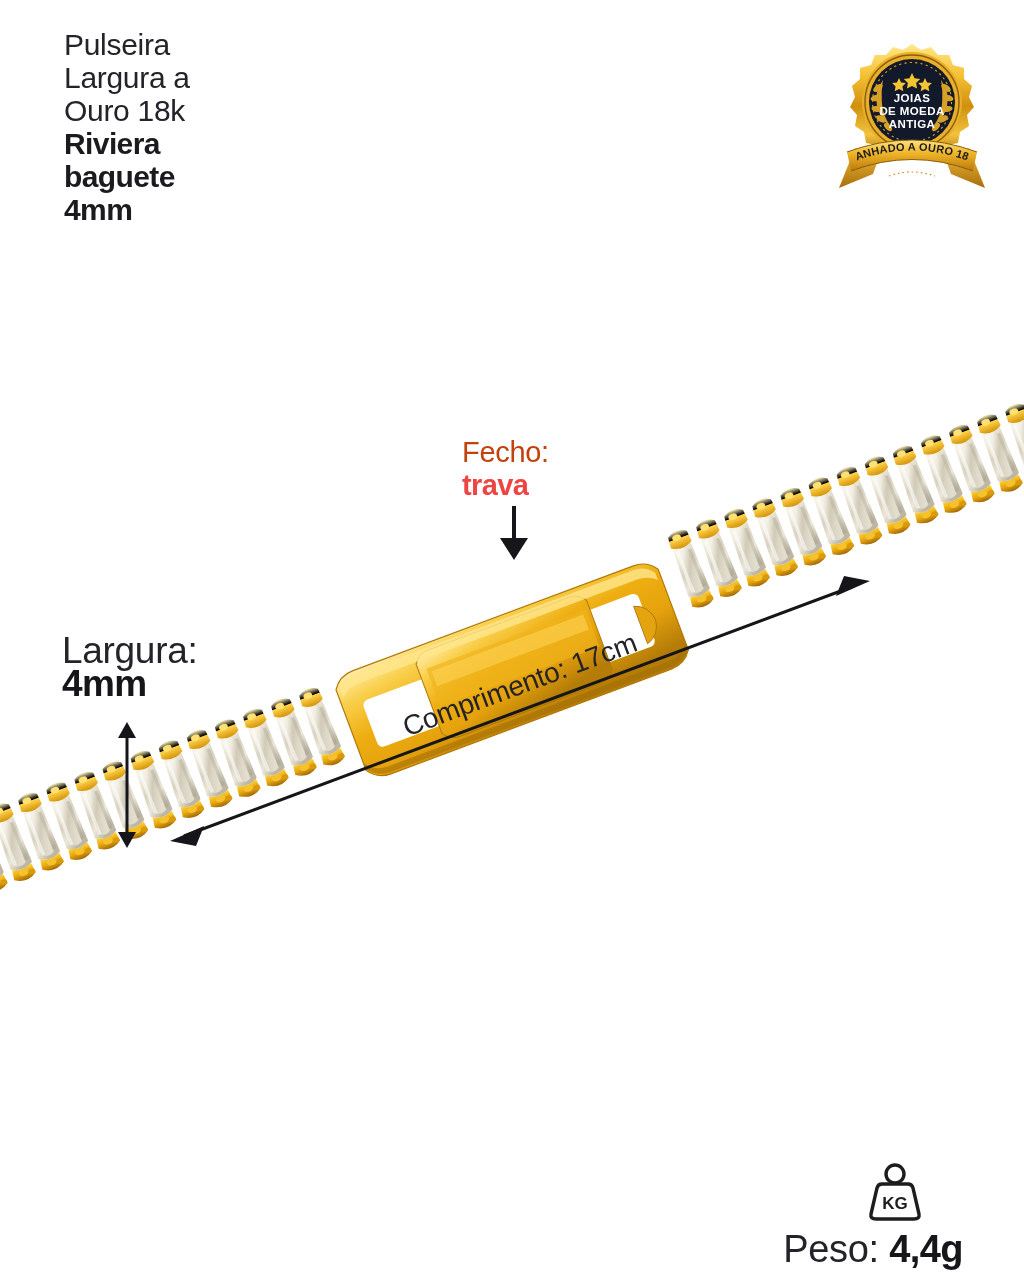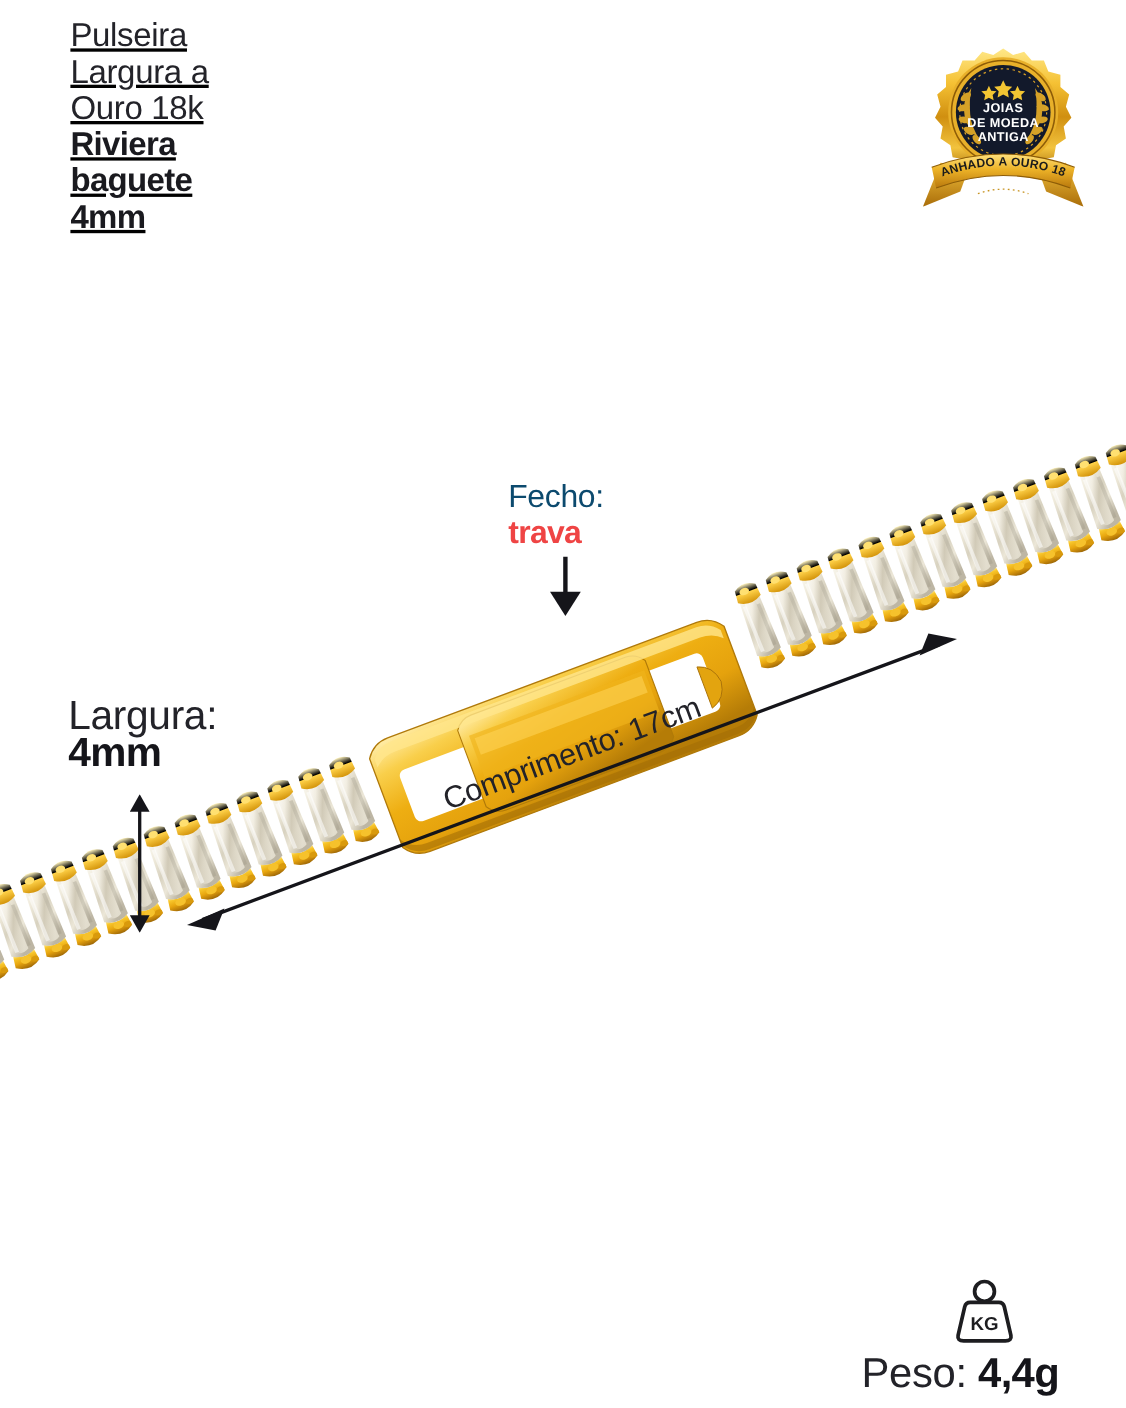--- a/index.html
+++ b/index.html
@@ -17,23 +17,22 @@
     width: 1024px;
     height: 1280px;
     background: #ffffff;
     overflow: hidden;
   }
 
   
   #title-block {
     position: absolute;
     left: 64px;
-    top: 16px;
+    top: 28px;
     width: 320px;
-    text-decoration: underline;
   }
   .title-line {
     font-size: 30px;
     line-height: 33px;
     color: #232329;
     font-weight: 400;
     letter-spacing: -0.3px;
     white-space: pre;
   }
   .title-line.bold {
@@ -66,21 +65,21 @@
   
   #fecho-annotation {
     position: absolute;
     left: 462px;
     top: 436px;
     width: 230px;
   }
   #fecho-annotation .ann-line {
     font-size: 29px;
     line-height: 33px;
-    color: #0c4a6e;
+    color: #c2410c;
     letter-spacing: -0.3px;
     white-space: pre;
   }
   #fecho-annotation .ann-line.strong {
     font-weight: 700;
     color: #ef4444;
     letter-spacing: -0.6px;
   }
   #fecho-arrow {
     position: absolute;

